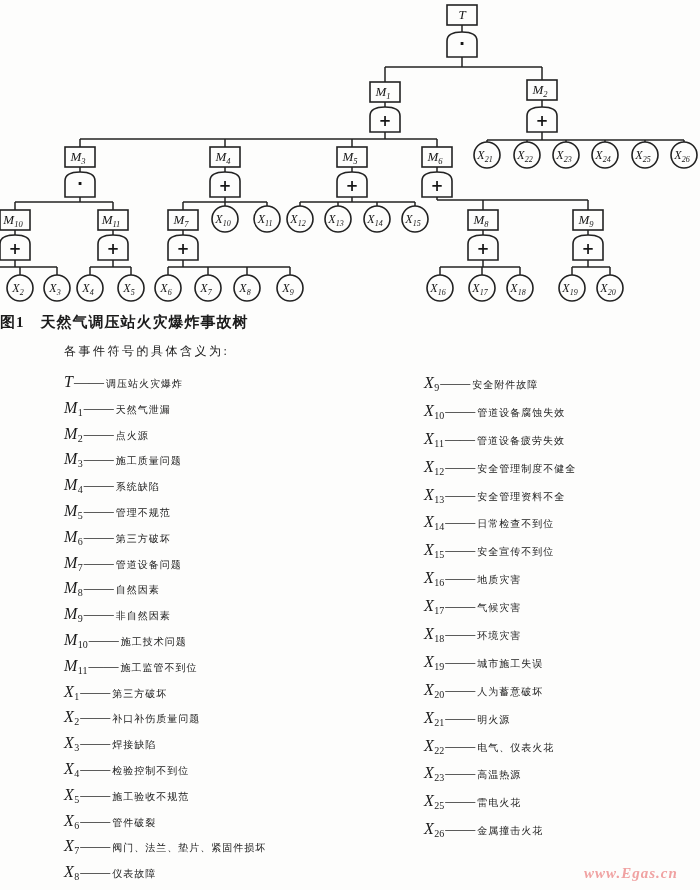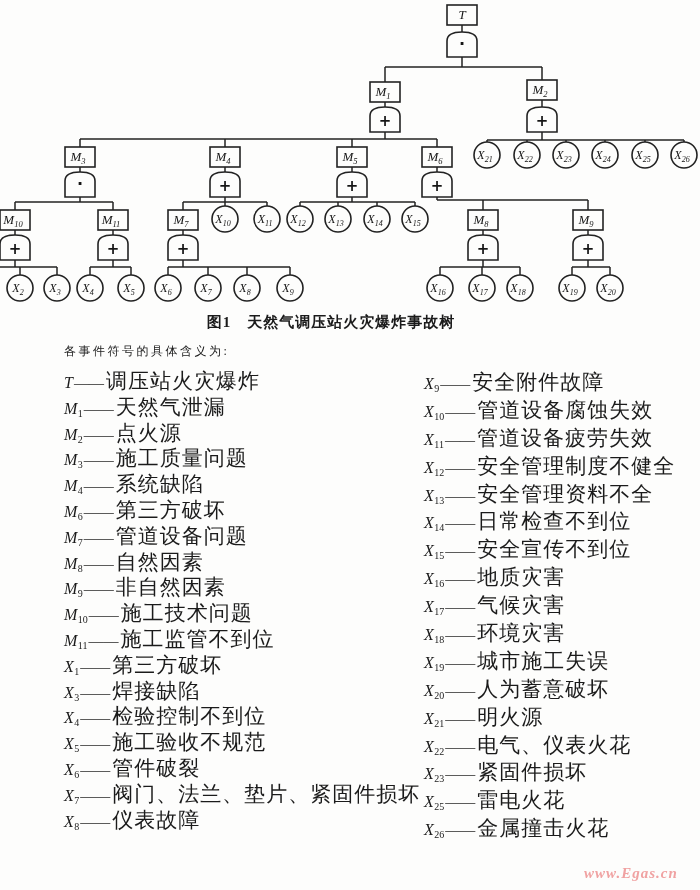--- a/index.html
+++ b/index.html
@@ -7,35 +7,35 @@
     position:relative;width:700px;height:890px;margin:0 auto;
     background:#fdfdfc;color:#1b1b1b;overflow:hidden;
     font-family:"Liberation Serif","DejaVu Serif",serif;
   }
   #tree-svg{position:absolute;top:0;left:0;display:block;}
   .tree-line{stroke:#222;stroke-width:1.5;fill:none;}
   .node-shape{fill:#fdfdfc;stroke:#222;stroke-width:1.6;}
   .node-label{font-family:"Liberation Serif","DejaVu Serif",serif;font-style:italic;fill:#151515;}
   .gate-sym{font-family:"DejaVu Sans",sans-serif;fill:#151515;font-weight:bold;}
   .caption{
-    position:absolute;top:313px;left:0;width:614px;text-align:center;
-    font-weight:bold;font-size:15px;letter-spacing:1px;margin-left:24px;
+    position:absolute;top:313px;left:0;width:614px;text-align:left;
+    font-weight:bold;font-size:15px;letter-spacing:1px;
   }
   .caption .cap-label{margin-right:16px;}
   .intro{position:absolute;top:343px;left:64px;font-size:12px;letter-spacing:2.5px;}
   .legend-col{position:absolute;top:369px;}
   #legend-left{left:64px;width:345px;}
   #legend-right{left:424px;width:285px;}
   .legend-item{white-space:nowrap;}
   #legend-left .legend-item{line-height:25.8px;height:25.8px;}
   #legend-right .legend-item{line-height:27.9px;height:27.9px;}
   .sym{font-style:italic;font-size:16px;}
   .subscript{font-size:10px;vertical-align:-3px;line-height:0;margin-left:0.5px;}
   .dash{font-size:15px;margin:0 2px 0 1px;}
-  .desc{font-size:21px;letter-spacing:1px;}
+  .desc{font-size:10px;letter-spacing:1px;}
   .watermark{
     position:absolute;top:865px;left:584px;width:112px;text-align:left;
     color:#f0a2a2;font-style:italic;font-weight:bold;font-size:15px;letter-spacing:1px;
   }
 </style>
 </head>
 <body>
 
 <div class="page">
 
@@ -217,27 +217,29 @@
   </div>
 
   <div class="intro">各事件符号的具体含义为:</div>
 
   <div id="legend-left" class="legend-col">
       <div class="legend-item"><span class="sym">T</span><span class="dash">——</span><span class="desc">调压站火灾爆炸</span></div>
       <div class="legend-item"><span class="sym">M</span><span class="subscript">1</span><span class="dash">——</span><span class="desc">天然气泄漏</span></div>
       <div class="legend-item"><span class="sym">M</span><span class="subscript">2</span><span class="dash">——</span><span class="desc">点火源</span></div>
       <div class="legend-item"><span class="sym">M</span><span class="subscript">3</span><span class="dash">——</span><span class="desc">施工质量问题</span></div>
       <div class="legend-item"><span class="sym">M</span><span class="subscript">4</span><span class="dash">——</span><span class="desc">系统缺陷</span></div>
+      <div class="legend-item"><span class="sym">M</span><span class="subscript">5</span><span class="dash">——</span><span class="desc">管理不规范</span></div>
       <div class="legend-item"><span class="sym">M</span><span class="subscript">6</span><span class="dash">——</span><span class="desc">第三方破坏</span></div>
       <div class="legend-item"><span class="sym">M</span><span class="subscript">7</span><span class="dash">——</span><span class="desc">管道设备问题</span></div>
       <div class="legend-item"><span class="sym">M</span><span class="subscript">8</span><span class="dash">——</span><span class="desc">自然因素</span></div>
       <div class="legend-item"><span class="sym">M</span><span class="subscript">9</span><span class="dash">——</span><span class="desc">非自然因素</span></div>
       <div class="legend-item"><span class="sym">M</span><span class="subscript">10</span><span class="dash">——</span><span class="desc">施工技术问题</span></div>
       <div class="legend-item"><span class="sym">M</span><span class="subscript">11</span><span class="dash">——</span><span class="desc">施工监管不到位</span></div>
       <div class="legend-item"><span class="sym">X</span><span class="subscript">1</span><span class="dash">——</span><span class="desc">第三方破坏</span></div>
+      <div class="legend-item"><span class="sym">X</span><span class="subscript">2</span><span class="dash">——</span><span class="desc">补口补伤质量问题</span></div>
       <div class="legend-item"><span class="sym">X</span><span class="subscript">3</span><span class="dash">——</span><span class="desc">焊接缺陷</span></div>
       <div class="legend-item"><span class="sym">X</span><span class="subscript">4</span><span class="dash">——</span><span class="desc">检验控制不到位</span></div>
       <div class="legend-item"><span class="sym">X</span><span class="subscript">5</span><span class="dash">——</span><span class="desc">施工验收不规范</span></div>
       <div class="legend-item"><span class="sym">X</span><span class="subscript">6</span><span class="dash">——</span><span class="desc">管件破裂</span></div>
       <div class="legend-item"><span class="sym">X</span><span class="subscript">7</span><span class="dash">——</span><span class="desc">阀门、法兰、垫片、紧固件损坏</span></div>
       <div class="legend-item"><span class="sym">X</span><span class="subscript">8</span><span class="dash">——</span><span class="desc">仪表故障</span></div>
     </div>
   <div id="legend-right" class="legend-col">
       <div class="legend-item"><span class="sym">X</span><span class="subscript">9</span><span class="dash">——</span><span class="desc">安全附件故障</span></div>
       <div class="legend-item"><span class="sym">X</span><span class="subscript">10</span><span class="dash">——</span><span class="desc">管道设备腐蚀失效</span></div>
@@ -246,19 +248,19 @@
       <div class="legend-item"><span class="sym">X</span><span class="subscript">13</span><span class="dash">——</span><span class="desc">安全管理资料不全</span></div>
       <div class="legend-item"><span class="sym">X</span><span class="subscript">14</span><span class="dash">——</span><span class="desc">日常检查不到位</span></div>
       <div class="legend-item"><span class="sym">X</span><span class="subscript">15</span><span class="dash">——</span><span class="desc">安全宣传不到位</span></div>
       <div class="legend-item"><span class="sym">X</span><span class="subscript">16</span><span class="dash">——</span><span class="desc">地质灾害</span></div>
       <div class="legend-item"><span class="sym">X</span><span class="subscript">17</span><span class="dash">——</span><span class="desc">气候灾害</span></div>
       <div class="legend-item"><span class="sym">X</span><span class="subscript">18</span><span class="dash">——</span><span class="desc">环境灾害</span></div>
       <div class="legend-item"><span class="sym">X</span><span class="subscript">19</span><span class="dash">——</span><span class="desc">城市施工失误</span></div>
       <div class="legend-item"><span class="sym">X</span><span class="subscript">20</span><span class="dash">——</span><span class="desc">人为蓄意破坏</span></div>
       <div class="legend-item"><span class="sym">X</span><span class="subscript">21</span><span class="dash">——</span><span class="desc">明火源</span></div>
       <div class="legend-item"><span class="sym">X</span><span class="subscript">22</span><span class="dash">——</span><span class="desc">电气、仪表火花</span></div>
-      <div class="legend-item"><span class="sym">X</span><span class="subscript">23</span><span class="dash">——</span><span class="desc">紧固件损坏</span></div>
+      <div class="legend-item"><span class="sym">X</span><span class="subscript">23</span><span class="dash">——</span><span class="desc">高温热源</span></div>
       <div class="legend-item"><span class="sym">X</span><span class="subscript">25</span><span class="dash">——</span><span class="desc">雷电火花</span></div>
       <div class="legend-item"><span class="sym">X</span><span class="subscript">26</span><span class="dash">——</span><span class="desc">金属撞击火花</span></div>
     </div>
 
   <div class="watermark">www.Egas.cn</div>
 </div>
 
 </body></html>

